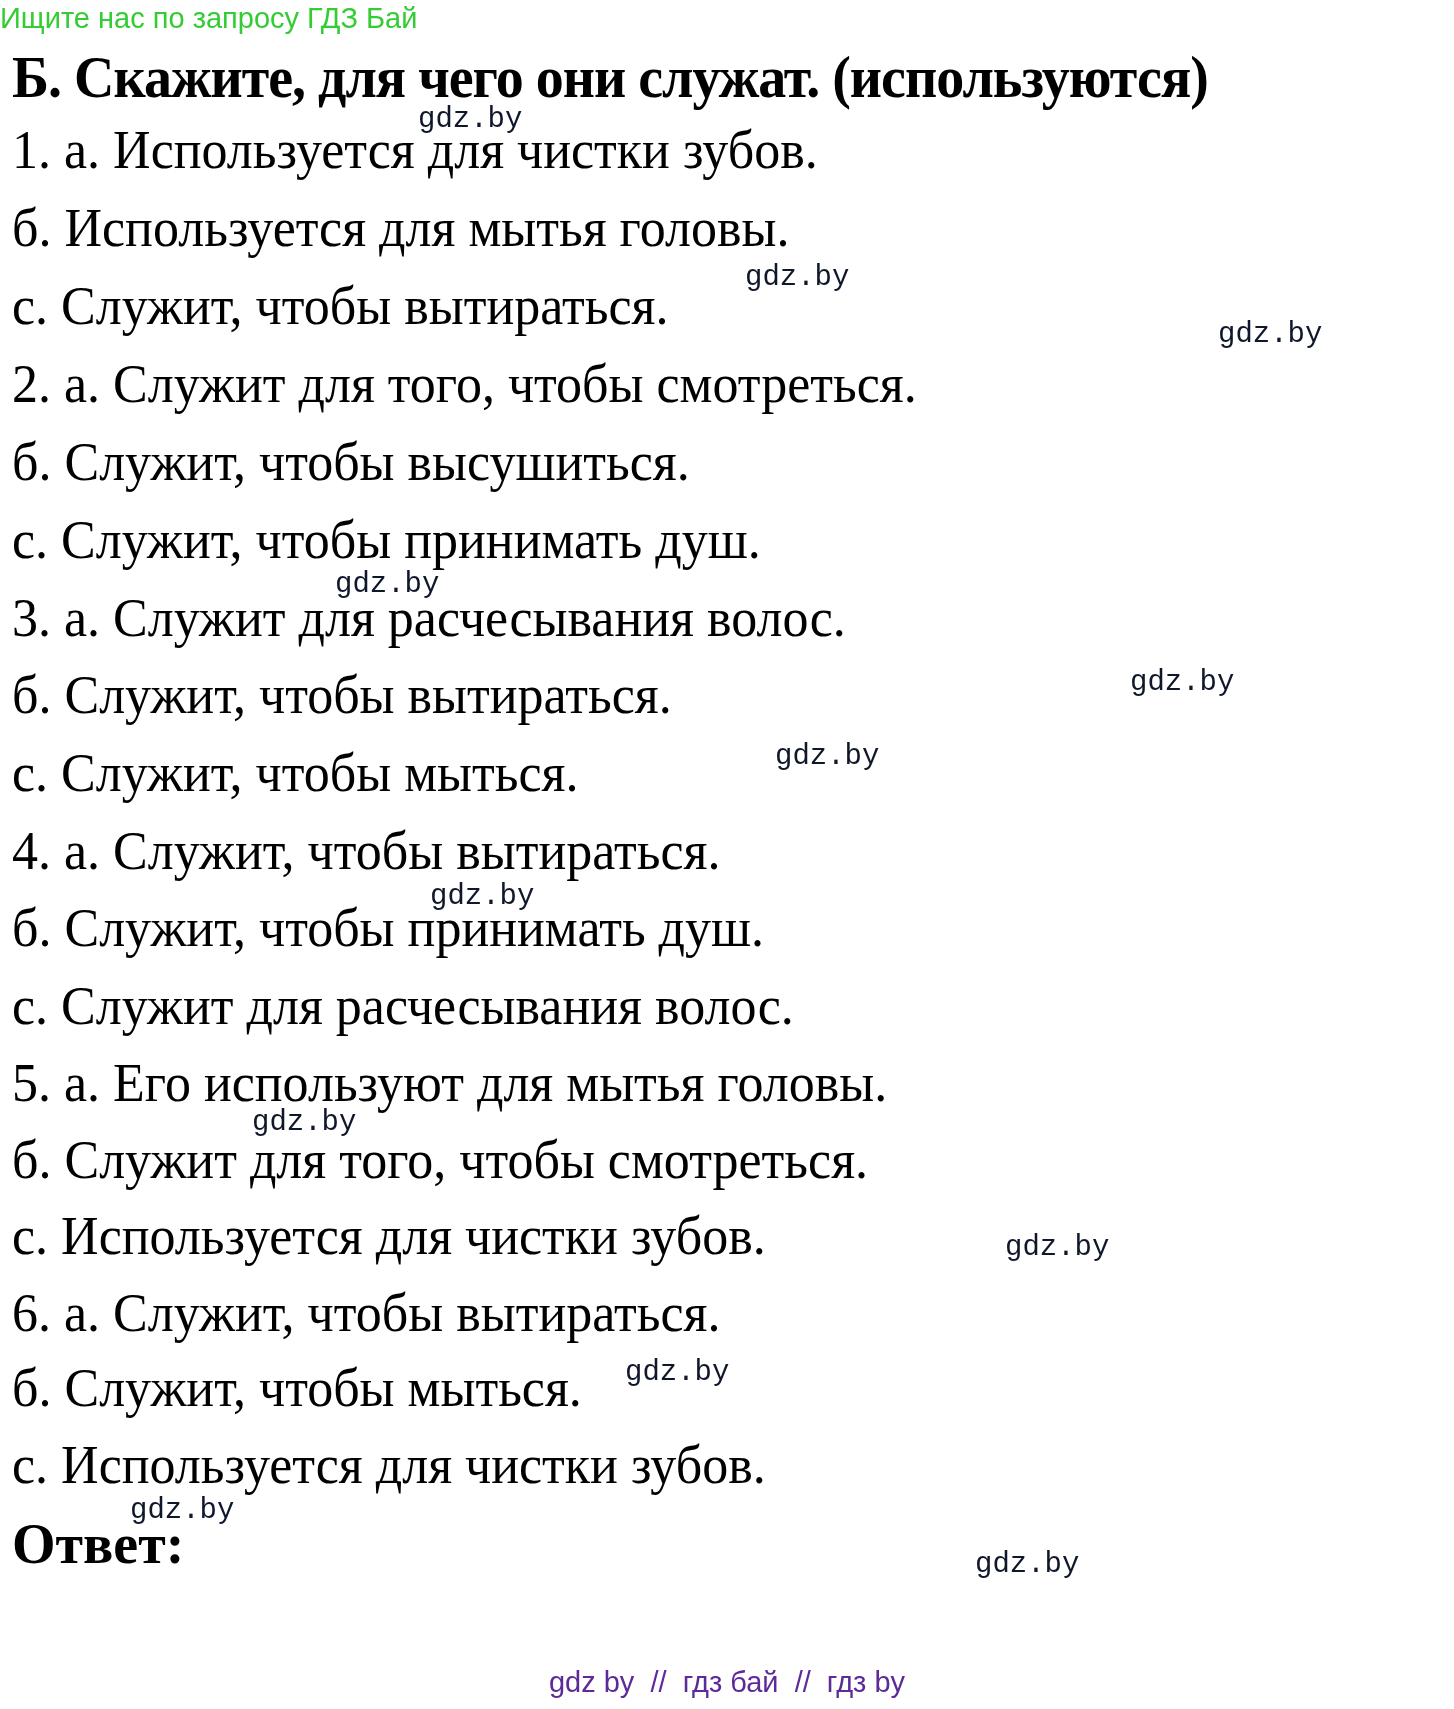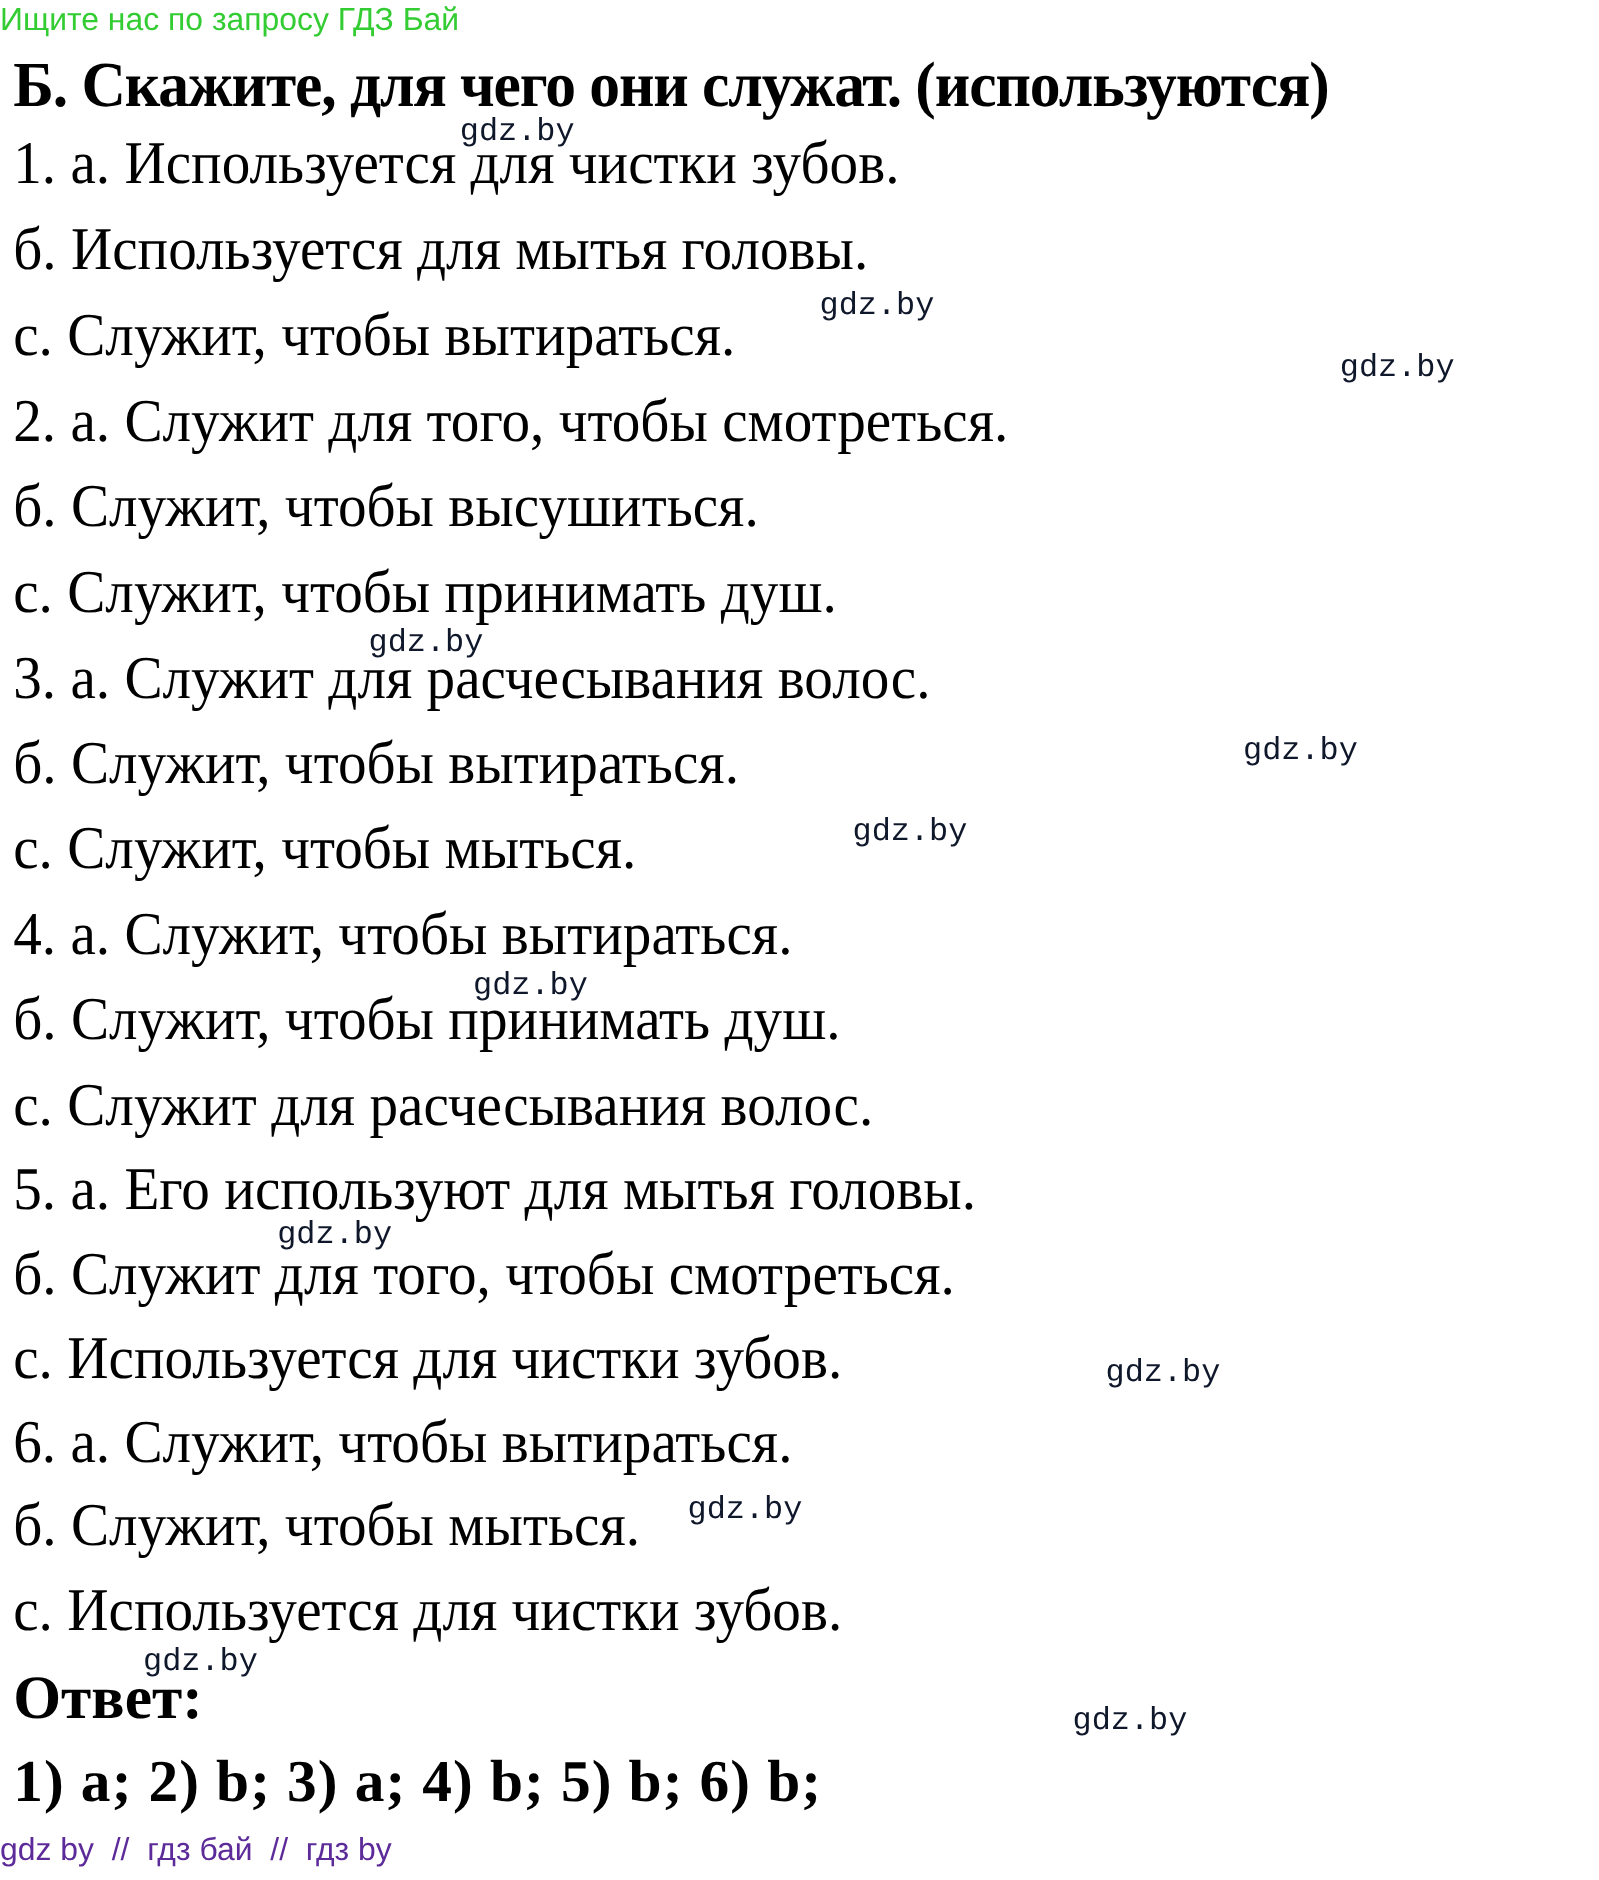--- a/index.html
+++ b/index.html
@@ -68,21 +68,21 @@
     font-size: 54px;
     font-weight: bold;
     letter-spacing: 1px;
     white-space: nowrap;
   }
   .footer {
     position: absolute;
     top: 1666px;
     left: 0;
     right: 0;
-    text-align: left;
+    text-align: center;
     font-family: "Liberation Sans", sans-serif;
     font-size: 29px;
     color: #5c2b99;
     white-space: pre;
   }
 </style>
 </head>
 <body>
 
 <div class="page">
@@ -117,17 +117,16 @@
   <span class="watermark" style="left:1130px;top:666px">gdz.by</span>
   <span class="watermark" style="left:775px;top:740px">gdz.by</span>
   <span class="watermark" style="left:430px;top:880px">gdz.by</span>
   <span class="watermark" style="left:252px;top:1106px">gdz.by</span>
   <span class="watermark" style="left:1005px;top:1231px">gdz.by</span>
   <span class="watermark" style="left:625px;top:1356px">gdz.by</span>
   <span class="watermark" style="left:130px;top:1494px">gdz.by</span>
   <span class="watermark" style="left:975px;top:1548px">gdz.by</span>
 
   <div class="answer-label">Ответ:</div>
-  <div class="answer-values">1) a; 2) b; 3) a; 4) b; 5) b; 6) b;</div>
 
   <div class="footer">gdz by  //  гдз бай  //  гдз by</div>
 
 </div>
 
 </body></html>

